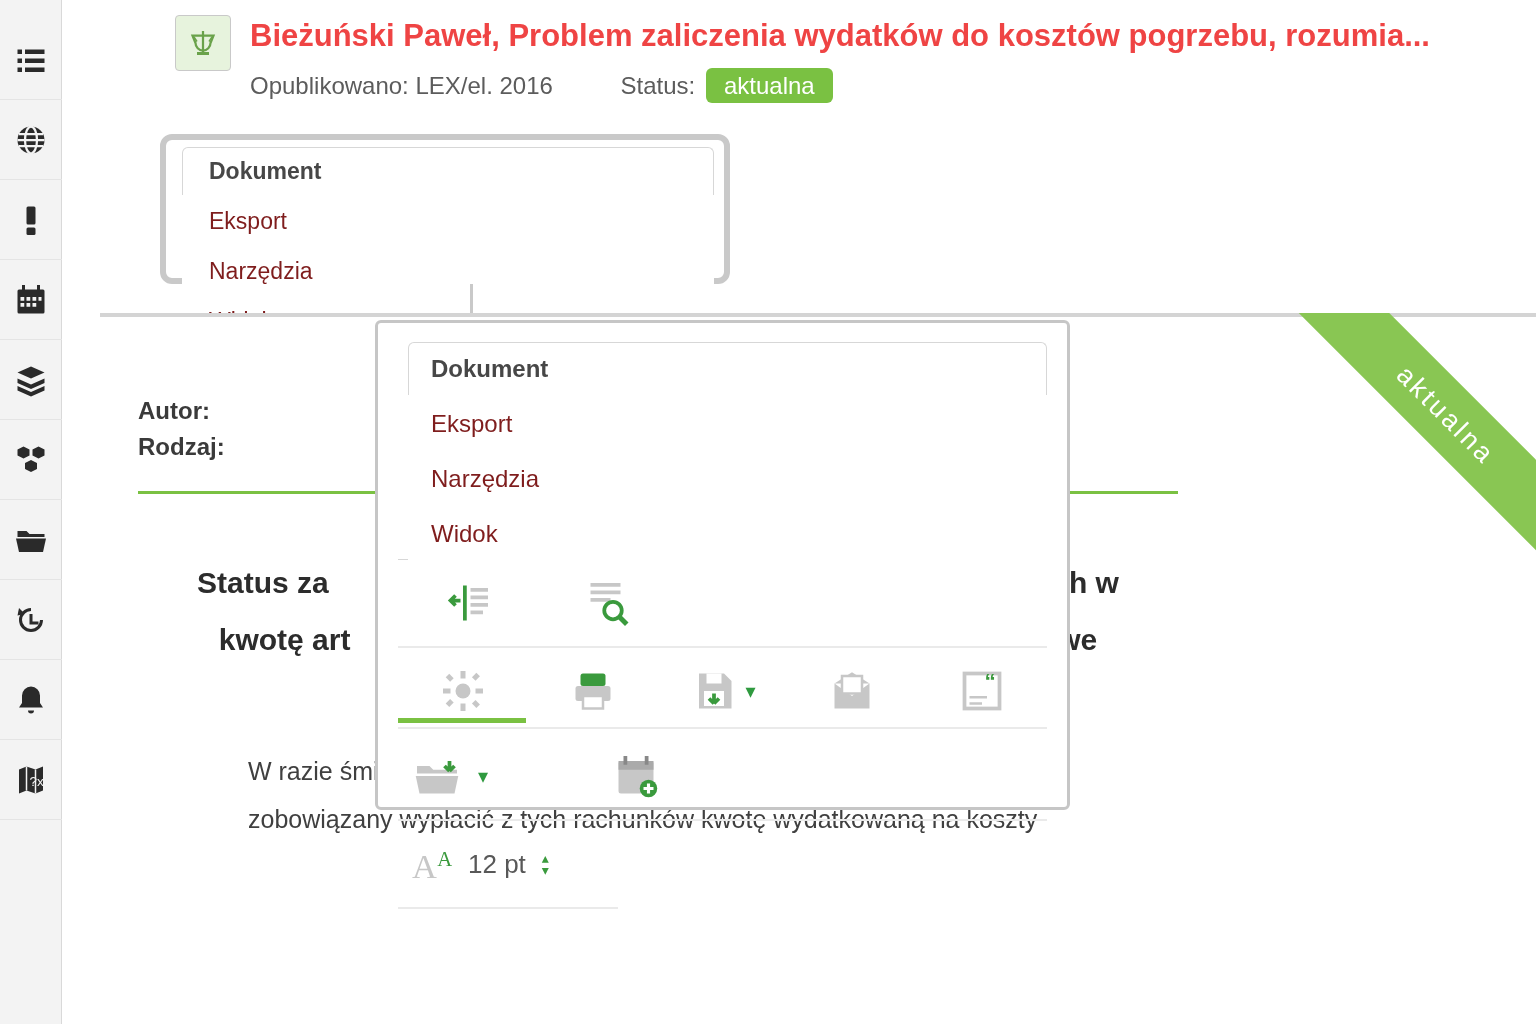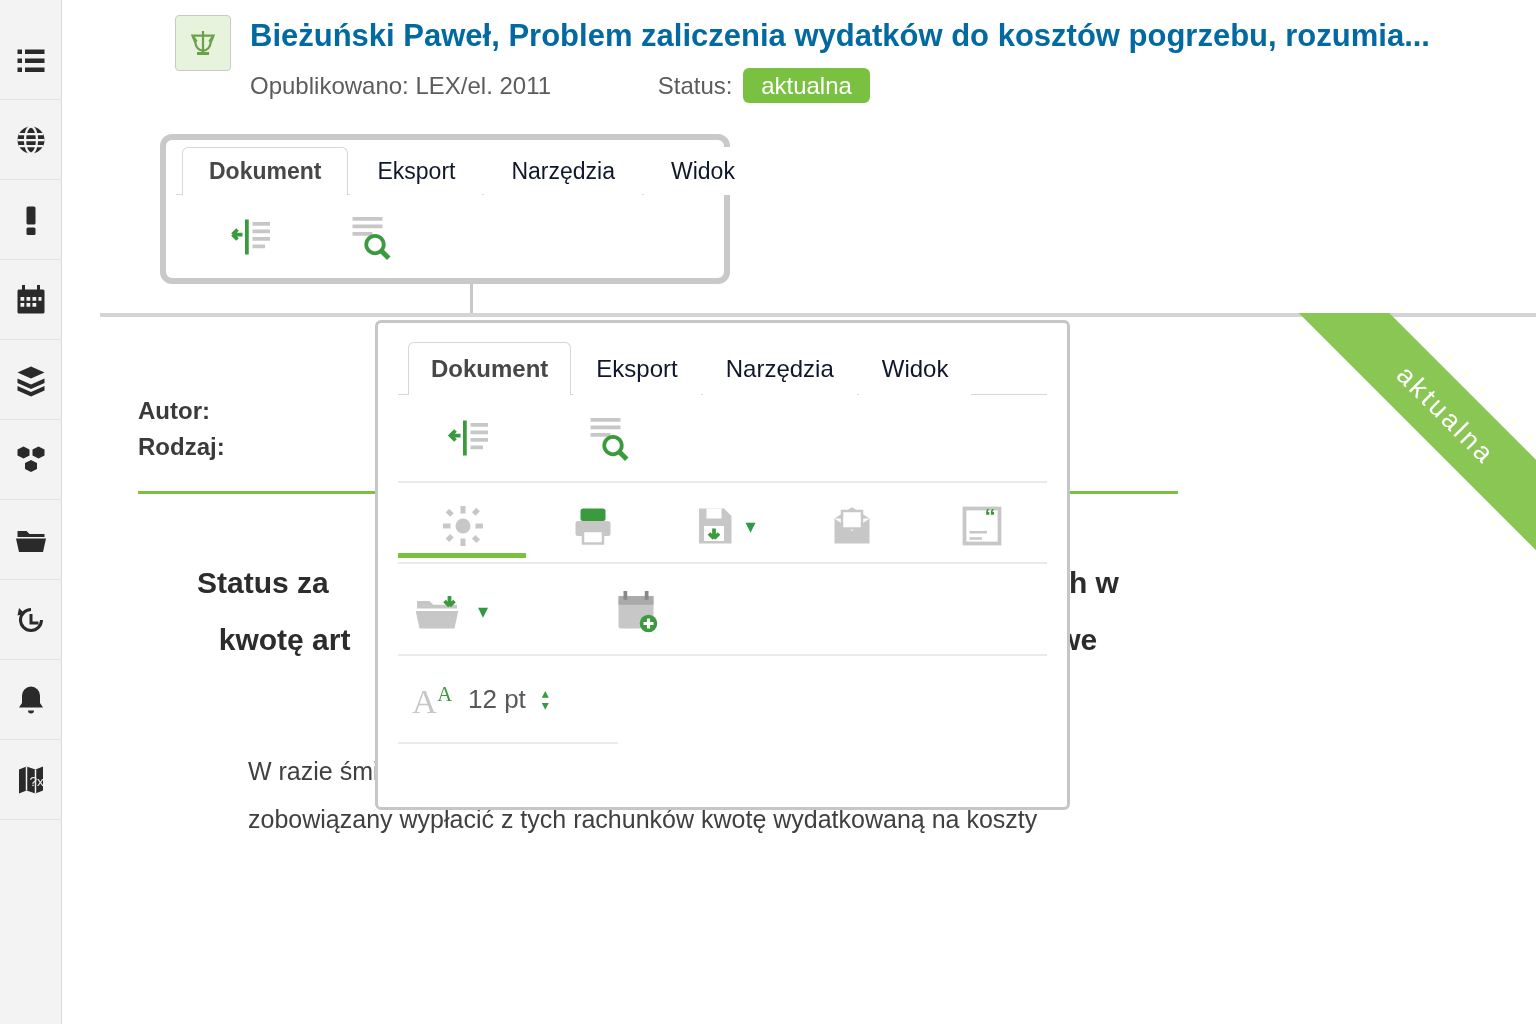--- a/index.html
+++ b/index.html
@@ -44,30 +44,30 @@
     border: 1px solid #c9c9c9;
     border-radius: 4px;
     display:flex; align-items:center; justify-content:center;
   }
   .doc-icon svg{ width:36px; height:36px; }
   .title {
     position:absolute;
     left: 250px; top: 18px;
     font-size: 31px;
     font-weight: 700;
-    color: #0369a1;
+    color: #ef4444;
     white-space: nowrap;
   }
   .subline{
     position:absolute;
     left:250px; top:72px;
     font-size:24px;
     color:#5c5c5c;
   }
-  .subline .status-label{ margin-left:100px; }
+  .subline .status-label{ margin-left:61px; }
   .badge{
     background:#7ac142;
     color:#fff;
     padding:4px 18px;
     border-radius:6px;
     font-size:24px;
     margin-left:4px;
   }
 
   
@@ -78,25 +78,26 @@
     border:6px solid #c9c9c9;
     border-radius:12px;
     background:#fff;
     padding:6px 10px 10px 10px;
   }
   .tabs{
     display:flex;
     gap:2px;
     border-bottom:1px solid #d7d7d7;
     padding-left:6px;
+    flex-direction:column;
   }
   .tab{
     padding:10px 26px 10px 26px;
     font-size:23px;
-    color:#0f172a;
+    color:#7f1d1d;
     cursor:pointer;
     border:1px solid transparent;
     border-bottom:none;
     border-radius:6px 6px 0 0;
     position:relative;
     top:1px;
     background:#fff;
   }
   .tab.active{
     font-weight:700;
@@ -318,21 +319,21 @@
   <svg viewBox="0 0 24 24">
       <path d="M12 4v14" stroke="#6aa24a" stroke-width="1.5"></path>
       <path d="M5 7h14l-2 5a5 5 0 01-10 0L5 7z" fill="none" stroke="#6aa24a" stroke-width="1.5"></path>
       <path d="M6 8l2 3M18 8l-2 3" stroke="#6aa24a" stroke-width="1"></path>
       <rect x="8" y="18" width="8" height="2" fill="#6aa24a"></rect>
     </svg>
 </div>
 <div class="title">Bieżuński Paweł, Problem zaliczenia wydatków do kosztów pogrzebu, rozumia...</div>
 <div class="subline">
   <span>Opublikowano:</span>
-  <span>LEX/el. 2011</span>
+  <span>LEX/el. 2016</span>
   <span class="status-label">Status:</span>
   <span class="badge">aktualna</span>
 </div>
 
 <div class="ribbon-small">
   <div class="tabs">
     <div class="tab active">Dokument</div>
     <div class="tab">Eksport</div>
     <div class="tab">Narzędzia</div>
     <div class="tab">Widok</div>

